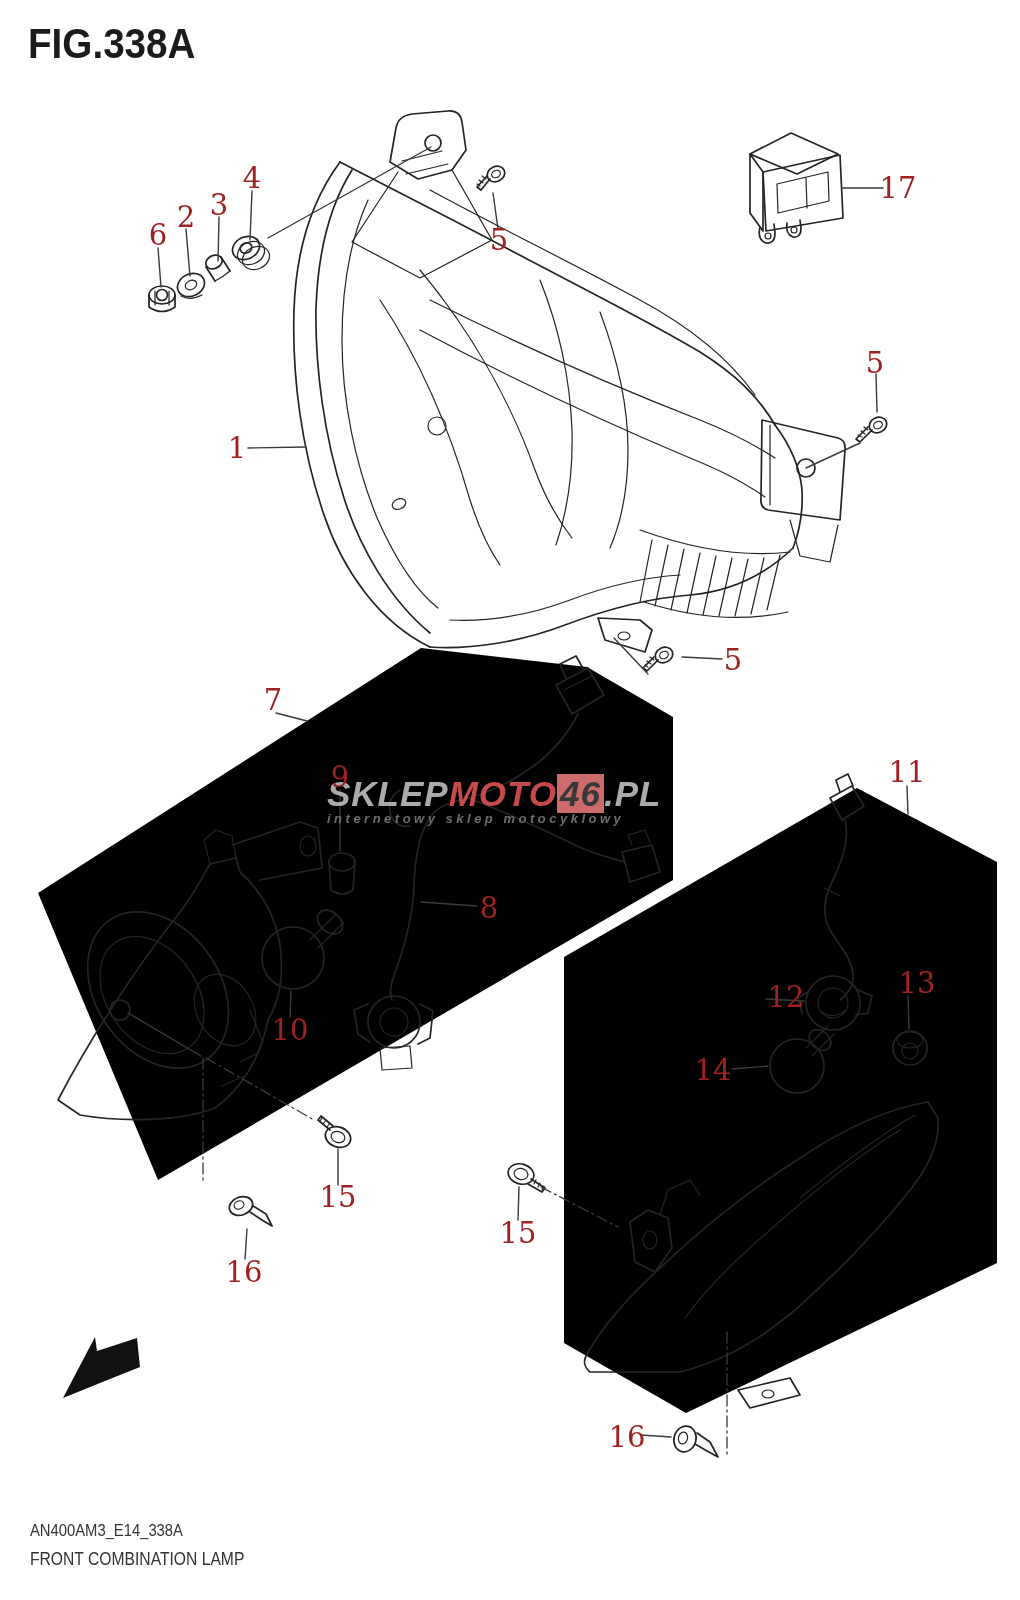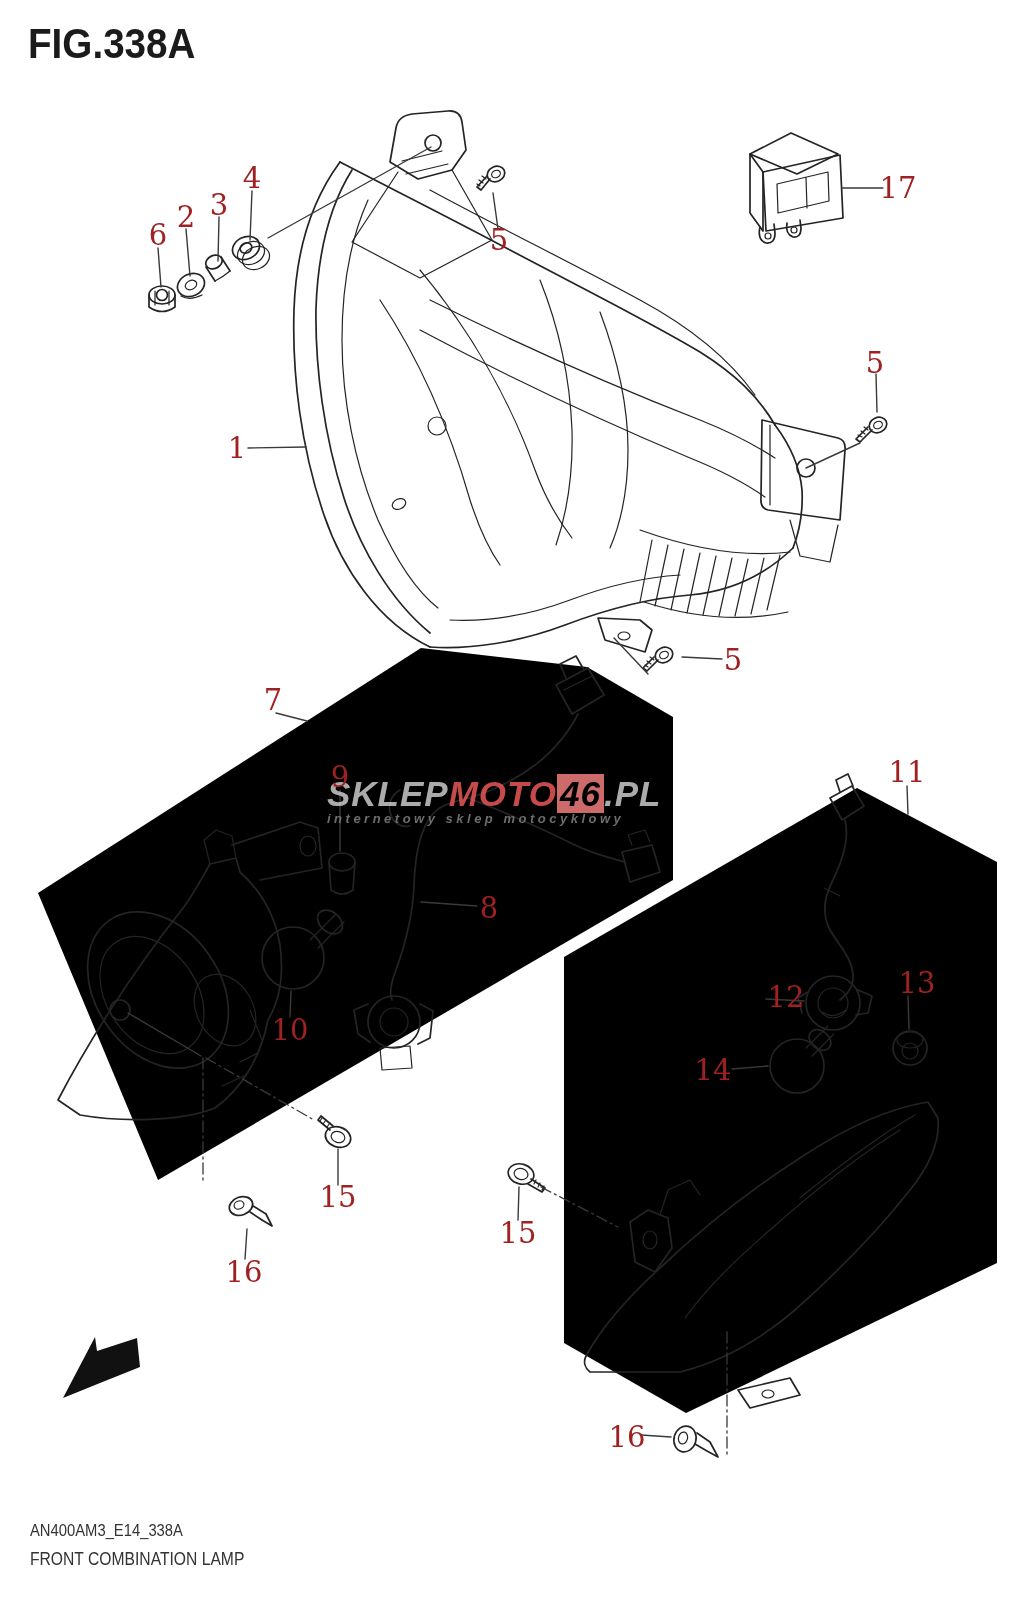--- a/index.html
+++ b/index.html
@@ -18,21 +18,21 @@
   #art .dashdot{stroke:var(--leader);stroke-width:1.3;stroke-dasharray:11 4 2 4;}
   #art .solidfill{fill:#111;stroke:none;}
   .page-title{position:absolute;left:28px;top:20px;font-size:42px;font-weight:700;
       color:#1b1b1b;transform:scaleX(.92);transform-origin:left top;letter-spacing:0;}
   .callout{position:absolute;transform:translate(-50%,-50%);
       font-family:"DejaVu Serif",serif;font-size:29px;color:var(--callout);line-height:1;}
   .watermark{position:absolute;left:327px;top:774px;white-space:nowrap;}
   .wm-main{font-size:35px;font-style:italic;font-weight:700;letter-spacing:1px;opacity:.88;}
   .wm-main .g{color:var(--wm-gray);}
   .wm-main .r{color:var(--wm-red);}
-  .wm-main .blk{background:var(--wm-block);color:#000000;padding:0 3px;font-style:italic;}
+  .wm-main .blk{background:var(--wm-block);color:#404040;padding:0 3px;font-style:italic;}
   .wm-sub{margin-top:-3px;font-size:13px;font-style:italic;font-weight:700;
       letter-spacing:3.5px;color:#737373;opacity:.95;}
   .footer{position:absolute;left:30px;color:#333;transform:scaleX(.87);transform-origin:left top;}
   .footer.l1{top:1521px;font-size:17px;}
   .footer.l2{top:1549px;font-size:18px;}
   .fwd-text{font-family:"Liberation Sans",sans-serif;font-weight:700;font-style:italic;
       font-size:15px;fill:#fff;}
 </style>
 </head>
 <body>

